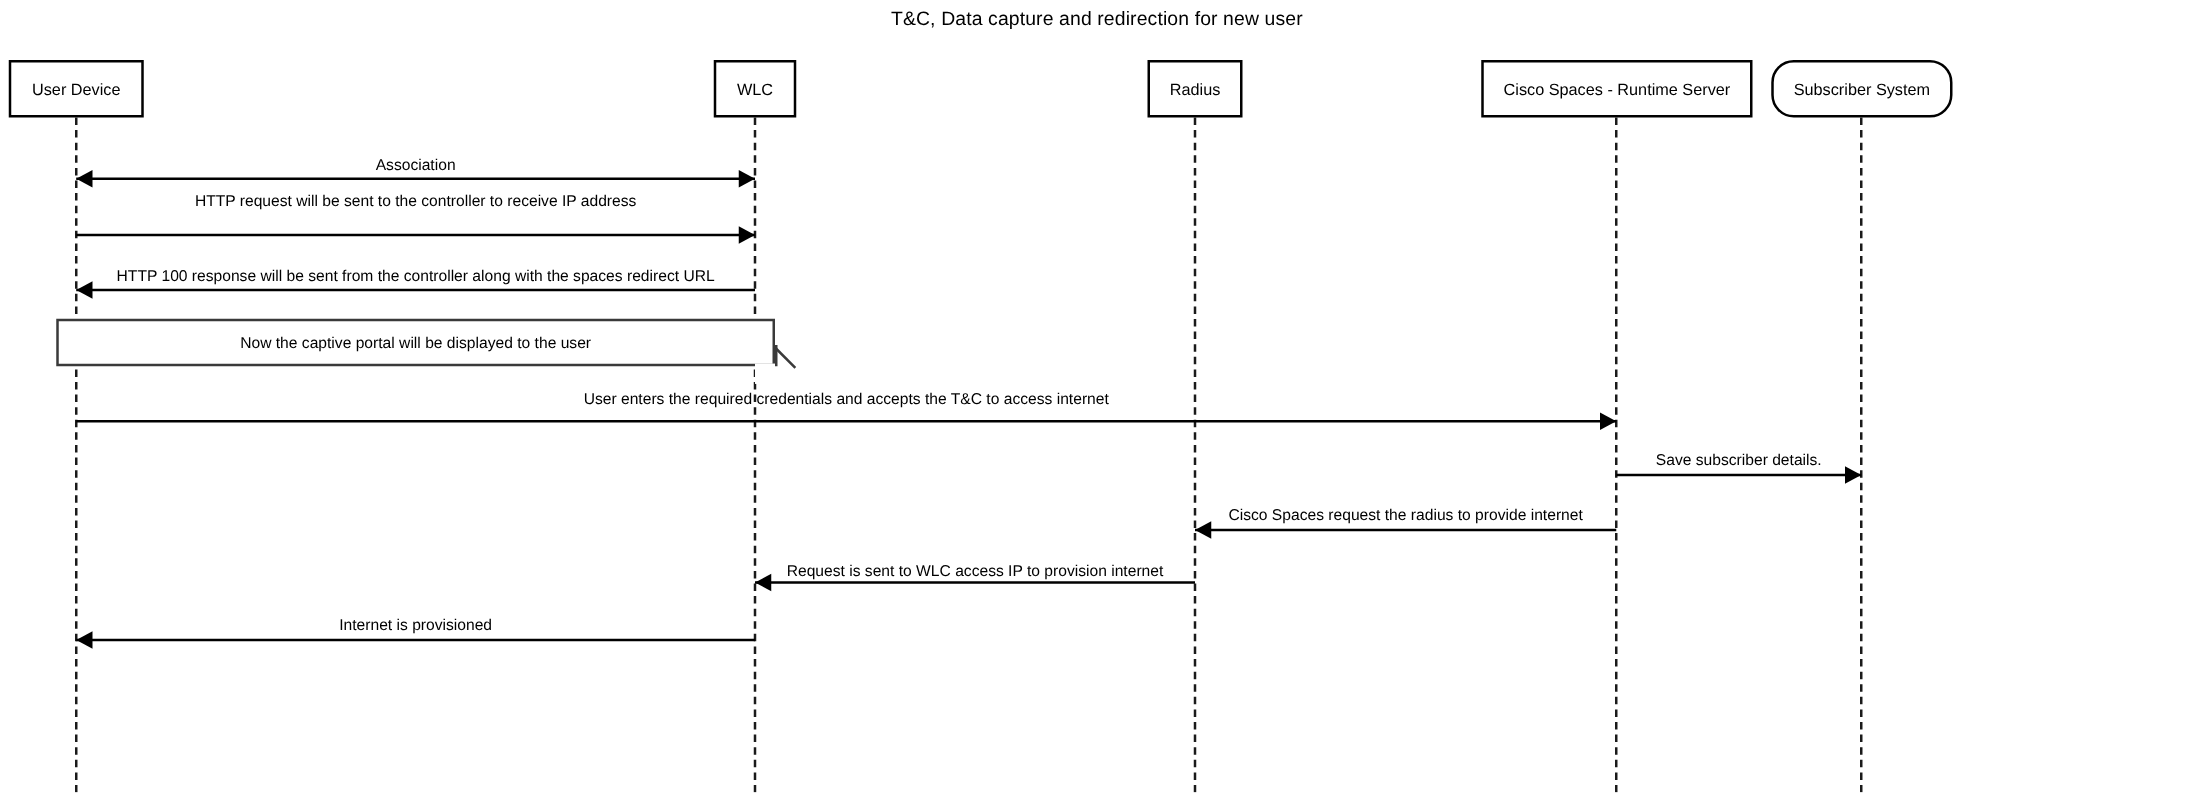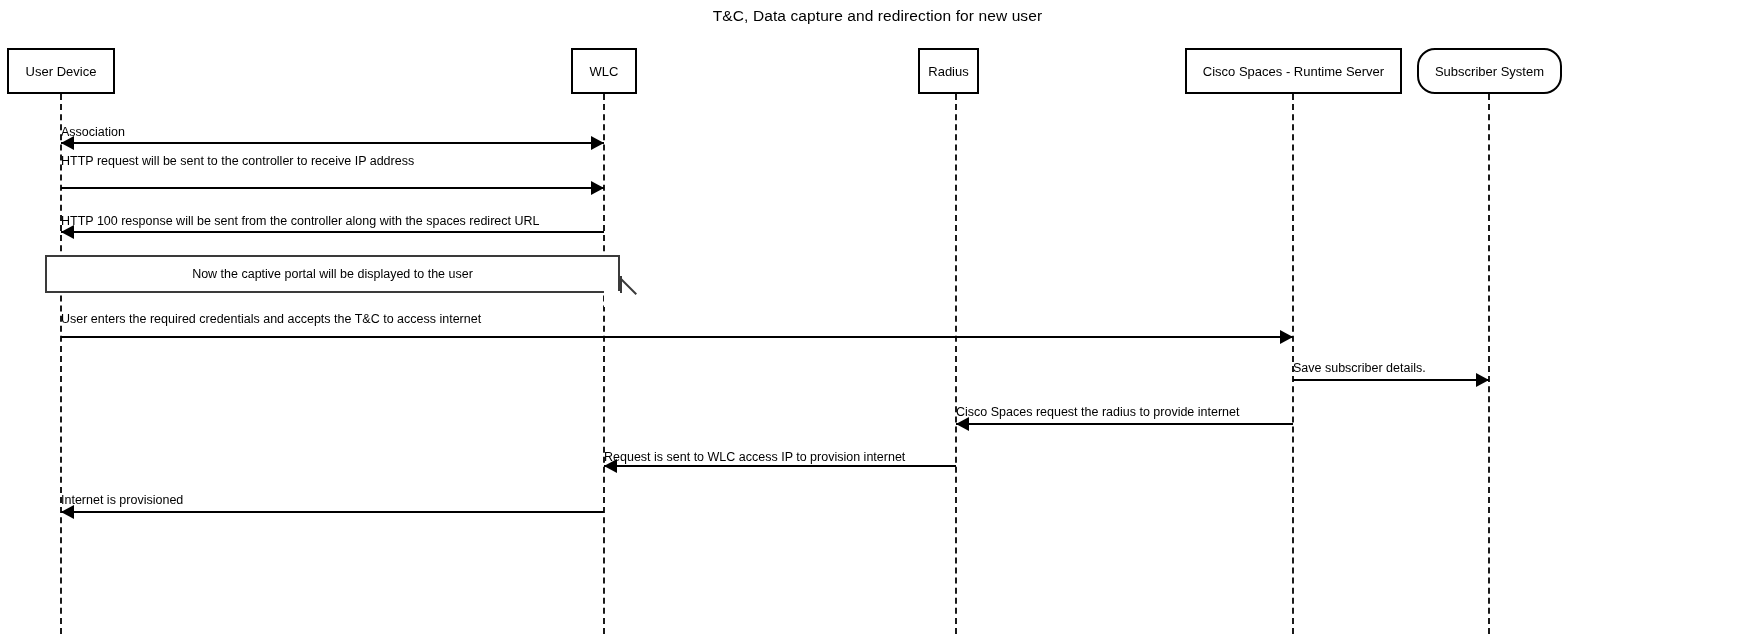--- a/index.html
+++ b/index.html
@@ -53,21 +53,21 @@
   .message {
     position: absolute;
     height: 2px;
     background: #000000;
   }
   .msg-label {
     position: absolute;
     font-size: 12.5px;
     color: #000;
     white-space: nowrap;
-    text-align: left;
+    text-align: center;
     line-height: 14px;
   }
   .arrow-head {
     position: absolute;
     width: 0;
     height: 0;
     top: -6px;
   }
   .arrow-head.right {
     border-top: 7px solid transparent;
@@ -114,21 +114,21 @@
 
   <div id="participants-layer">
       <div class="participant" style="left: 7px; width: 108px;">
         <span>User Device</span>
       </div>
       <div class="lifeline" style="left: 60px;"></div>
       <div class="participant" style="left: 571px; width: 66px;">
         <span>WLC</span>
       </div>
       <div class="lifeline" style="left: 603px;"></div>
-      <div class="participant" style="left: 918px; width: 61px;">
+      <div class="participant" style="left: 918px; width: 76px;">
         <span>Radius</span>
       </div>
       <div class="lifeline" style="left: 955px;"></div>
       <div class="participant" style="left: 1185px; width: 217px; text-align: center;">
         <span>Cisco Spaces - Runtime Server</span>
       </div>
       <div class="lifeline" style="left: 1292px;"></div>
       <div class="participant" style="left: 1417px; width: 145px; border-radius: 18px;">
         <span>Subscriber System</span>
       </div>

